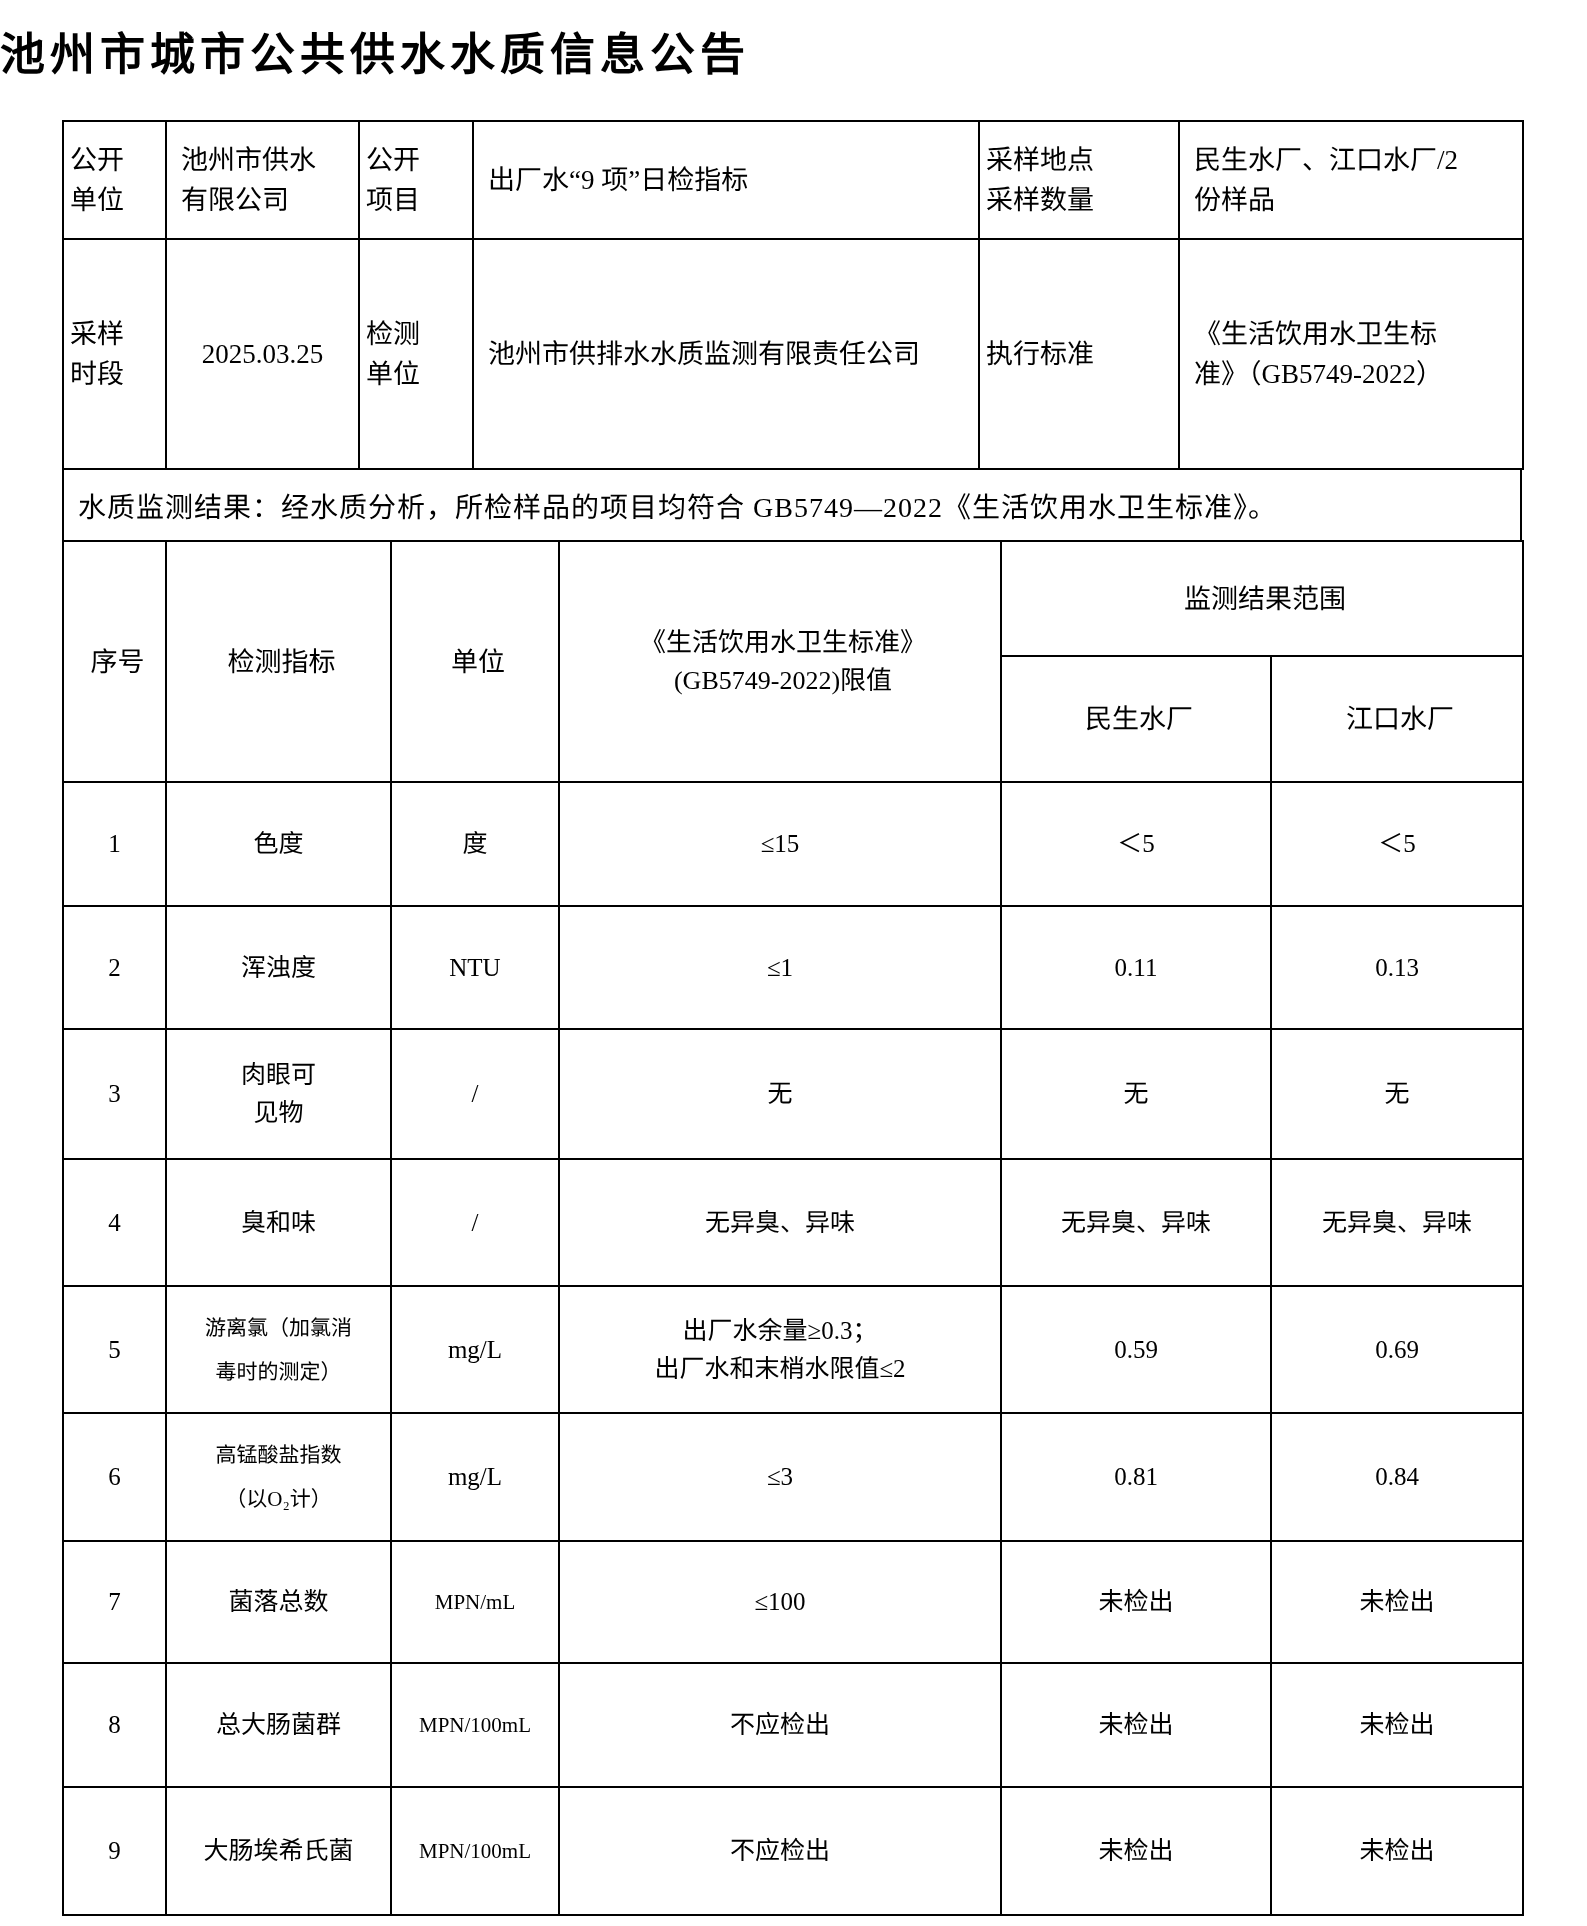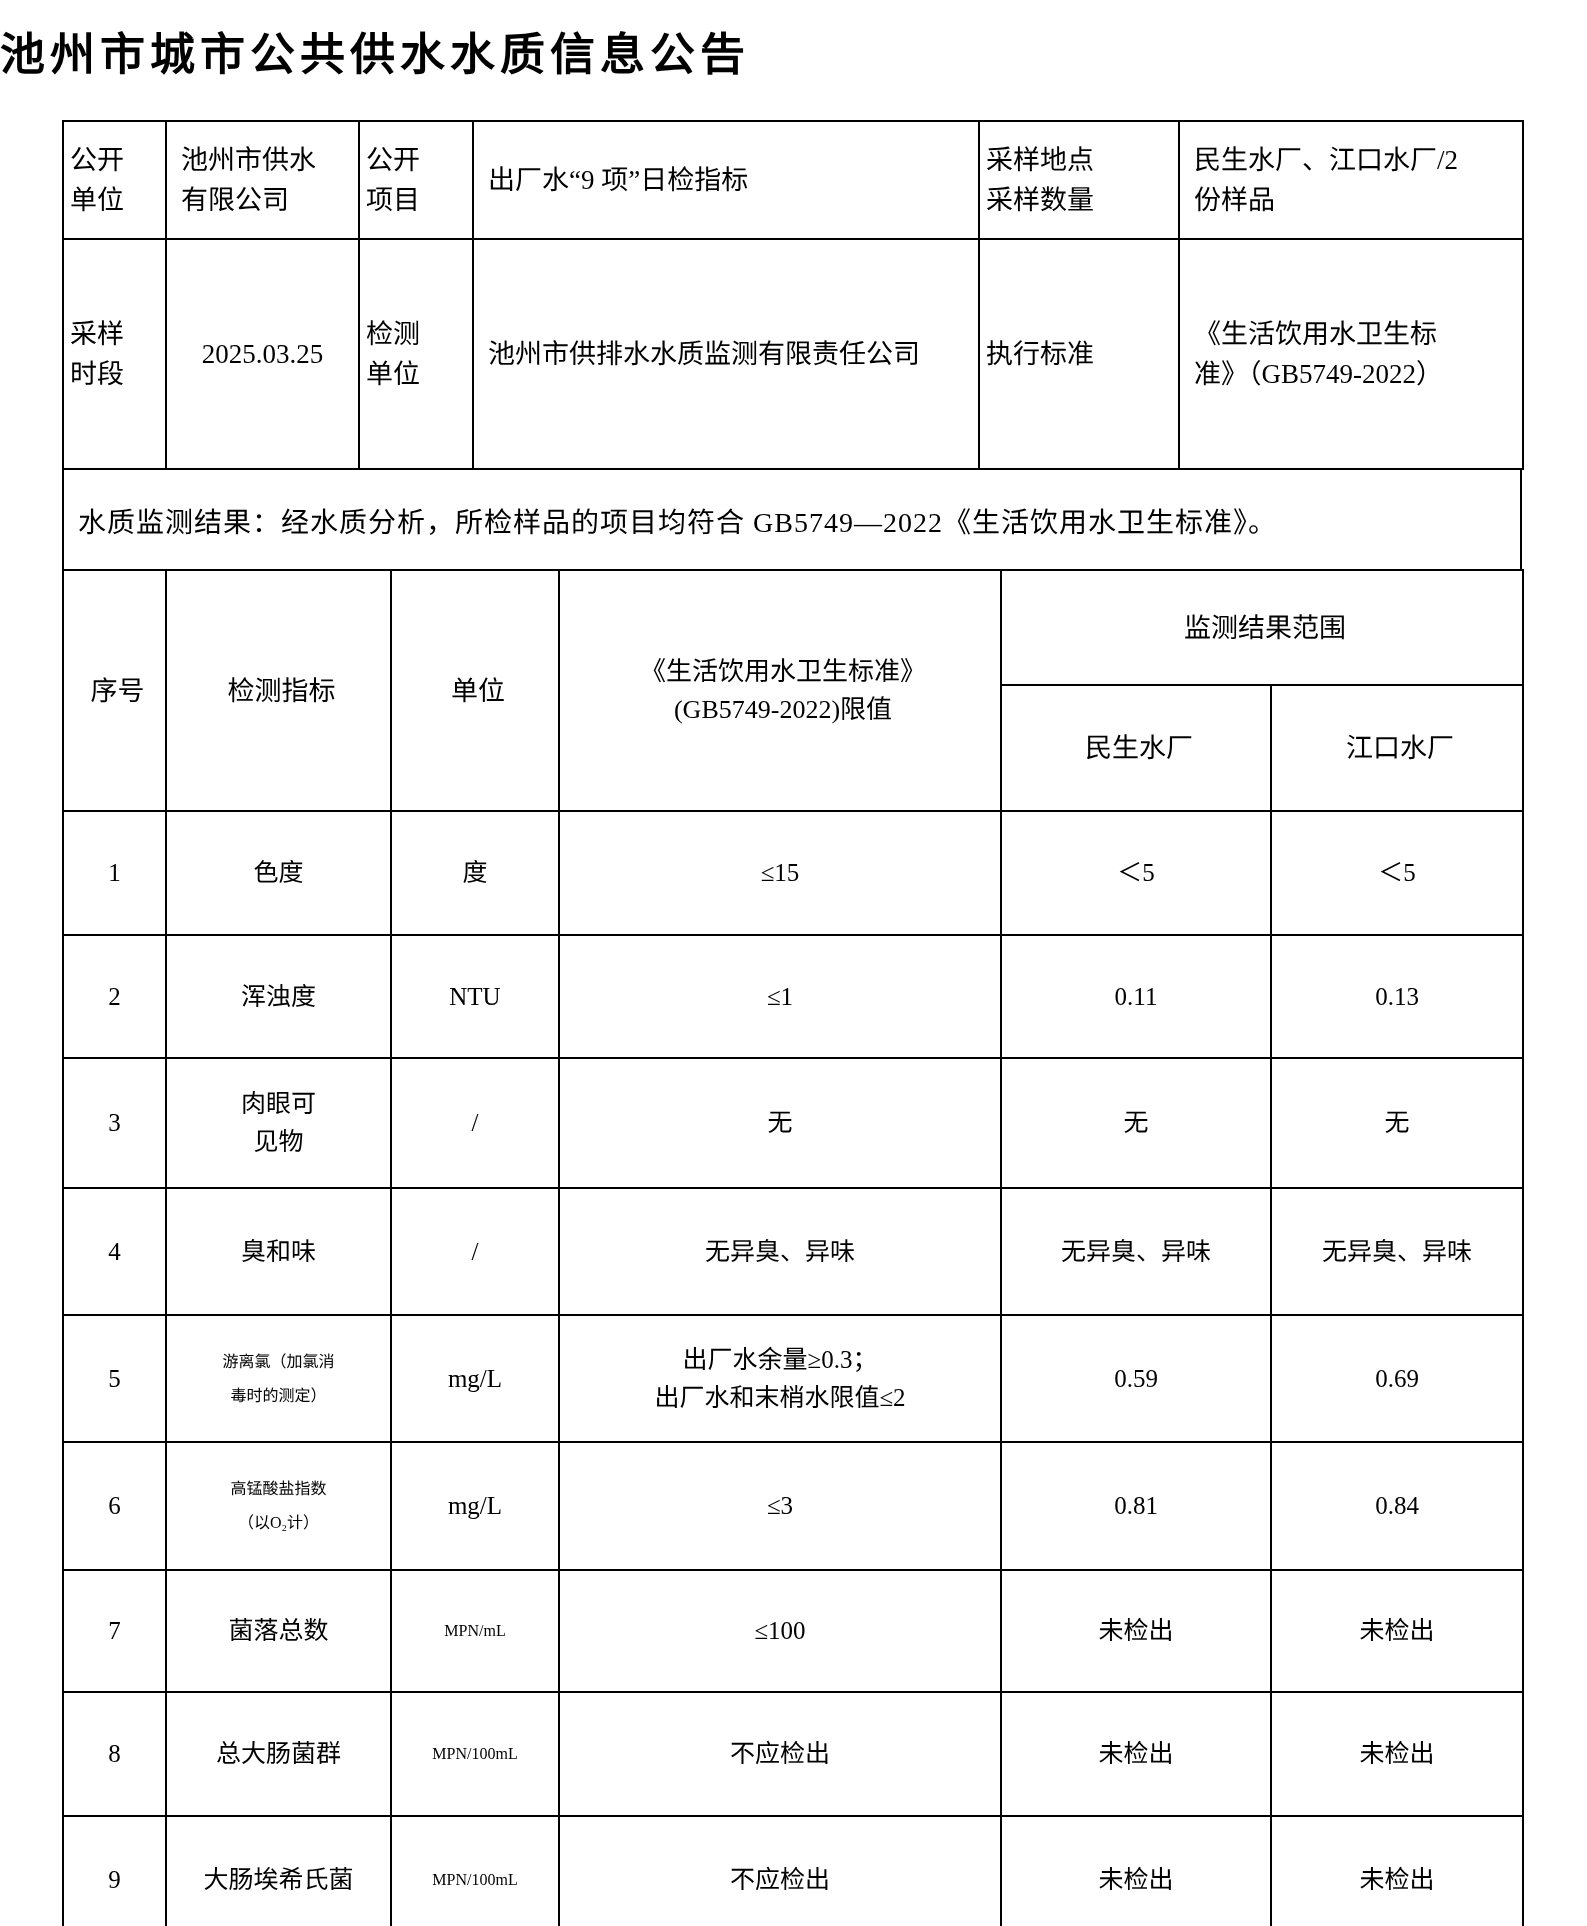--- a/index.html
+++ b/index.html
@@ -43,34 +43,34 @@
     overflow: hidden;
   }
   
   .info-table td { font-size: 27px; line-height: 40px; }
   .info-table .lbl { padding: 2px 6px; }
   .info-table .val { text-align: left; padding: 2px 10px 2px 14px; }
   .info-table .val.ctr { text-align: center; padding: 2px 16px; }
   
   .summary {
     margin-top: -2px;
-    height: 103px;
+    height: 74px;
     border: 2px solid #000000;
     display: flex;
     align-items: center;
     padding-left: 14px;
     font-size: 28px;
     letter-spacing: 1px;
   }
   
   .main-table { margin-top: -2px; }
   .main-table td { text-align: center; font-size: 25px; line-height: 38px; padding: 4px 6px; }
   .main-table td.hdr { font-size: 27px; padding-left: 12px; }
   .main-table td.limit-hdr { font-size: 26px; }
-  .main-table td.sm { font-size: 16px; line-height: 34px; border-radius: 26px; }
+  .main-table td.sm { font-size: 21px; line-height: 44px; border-radius: 26px; }
 </style>
 </head>
 <body>
 
 <div class="page">
 
   <div class="doc-title">池州市城市公共供水水质信息公告</div>
 
   <div class="tbl-wrap">
 

